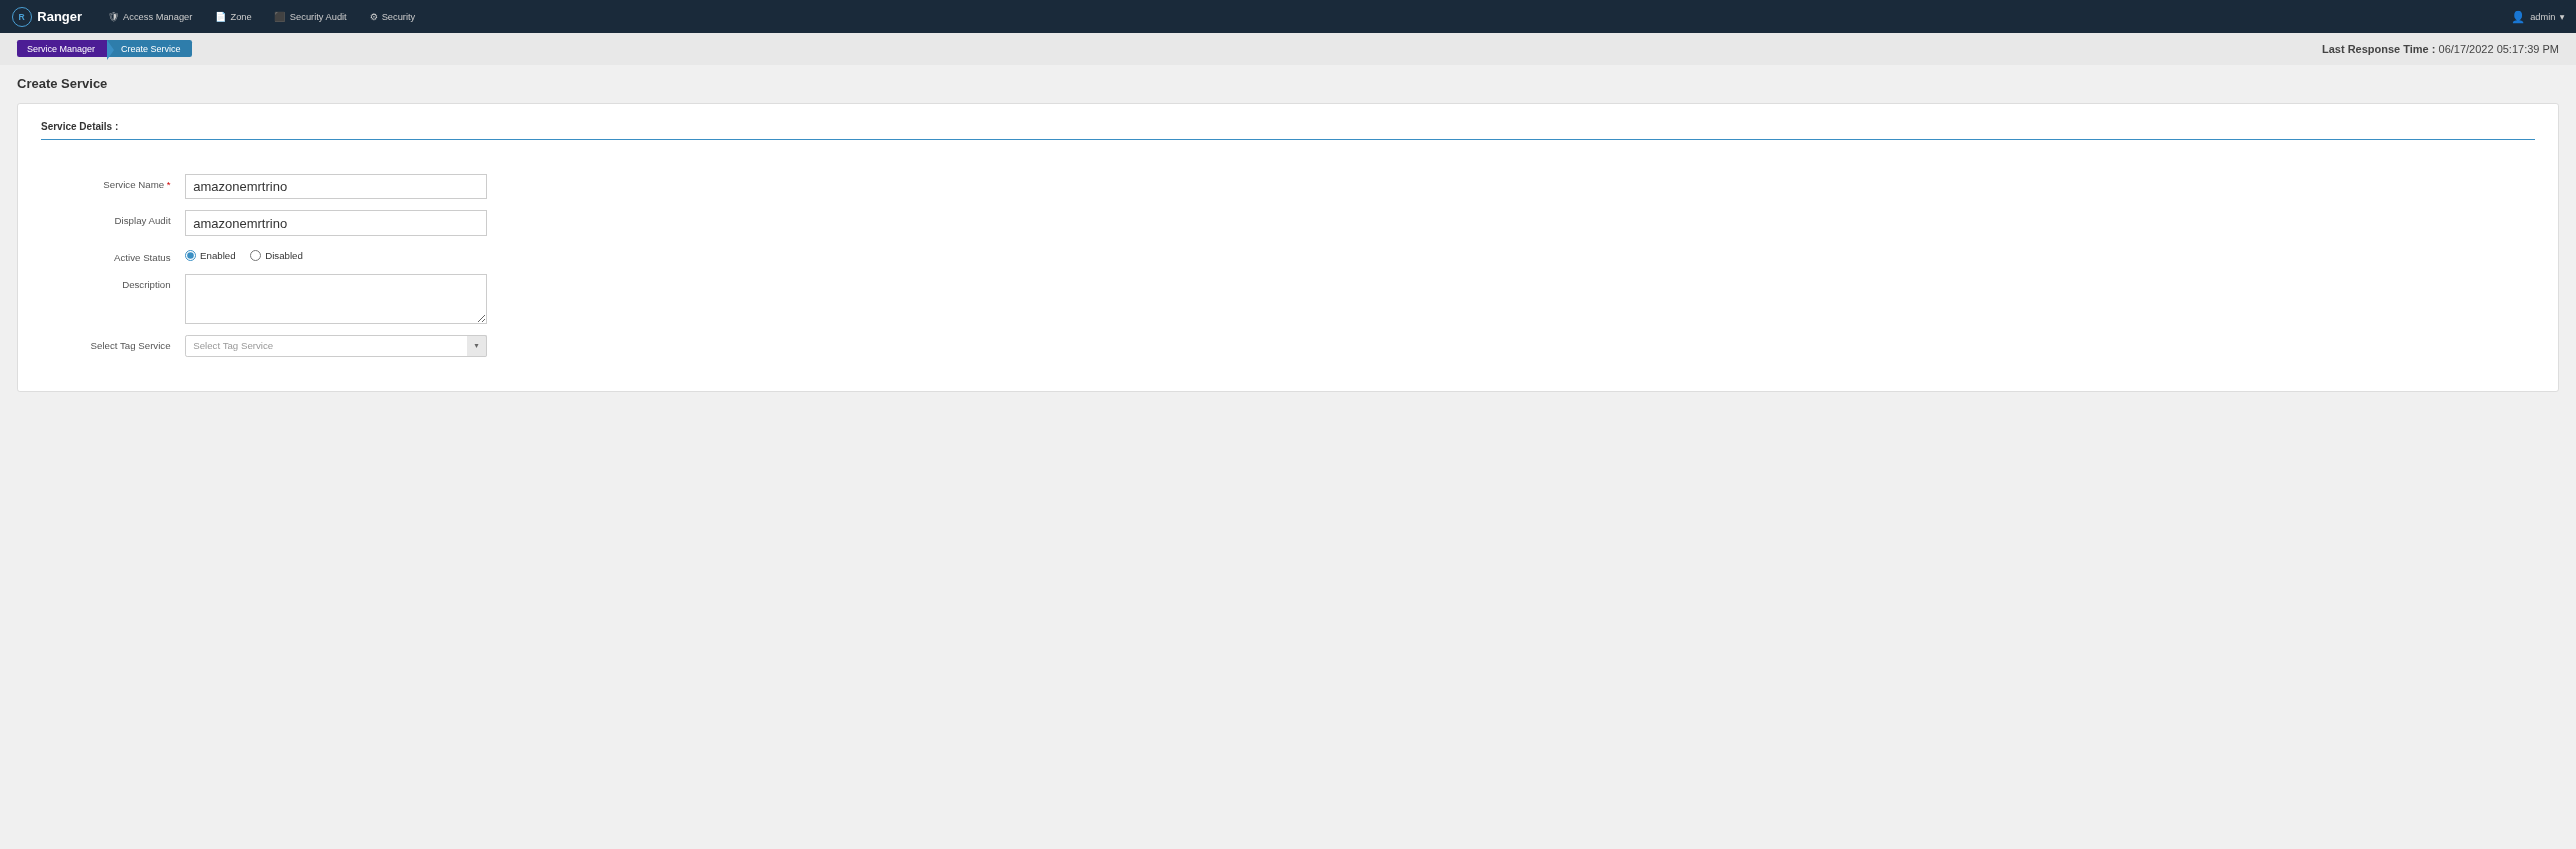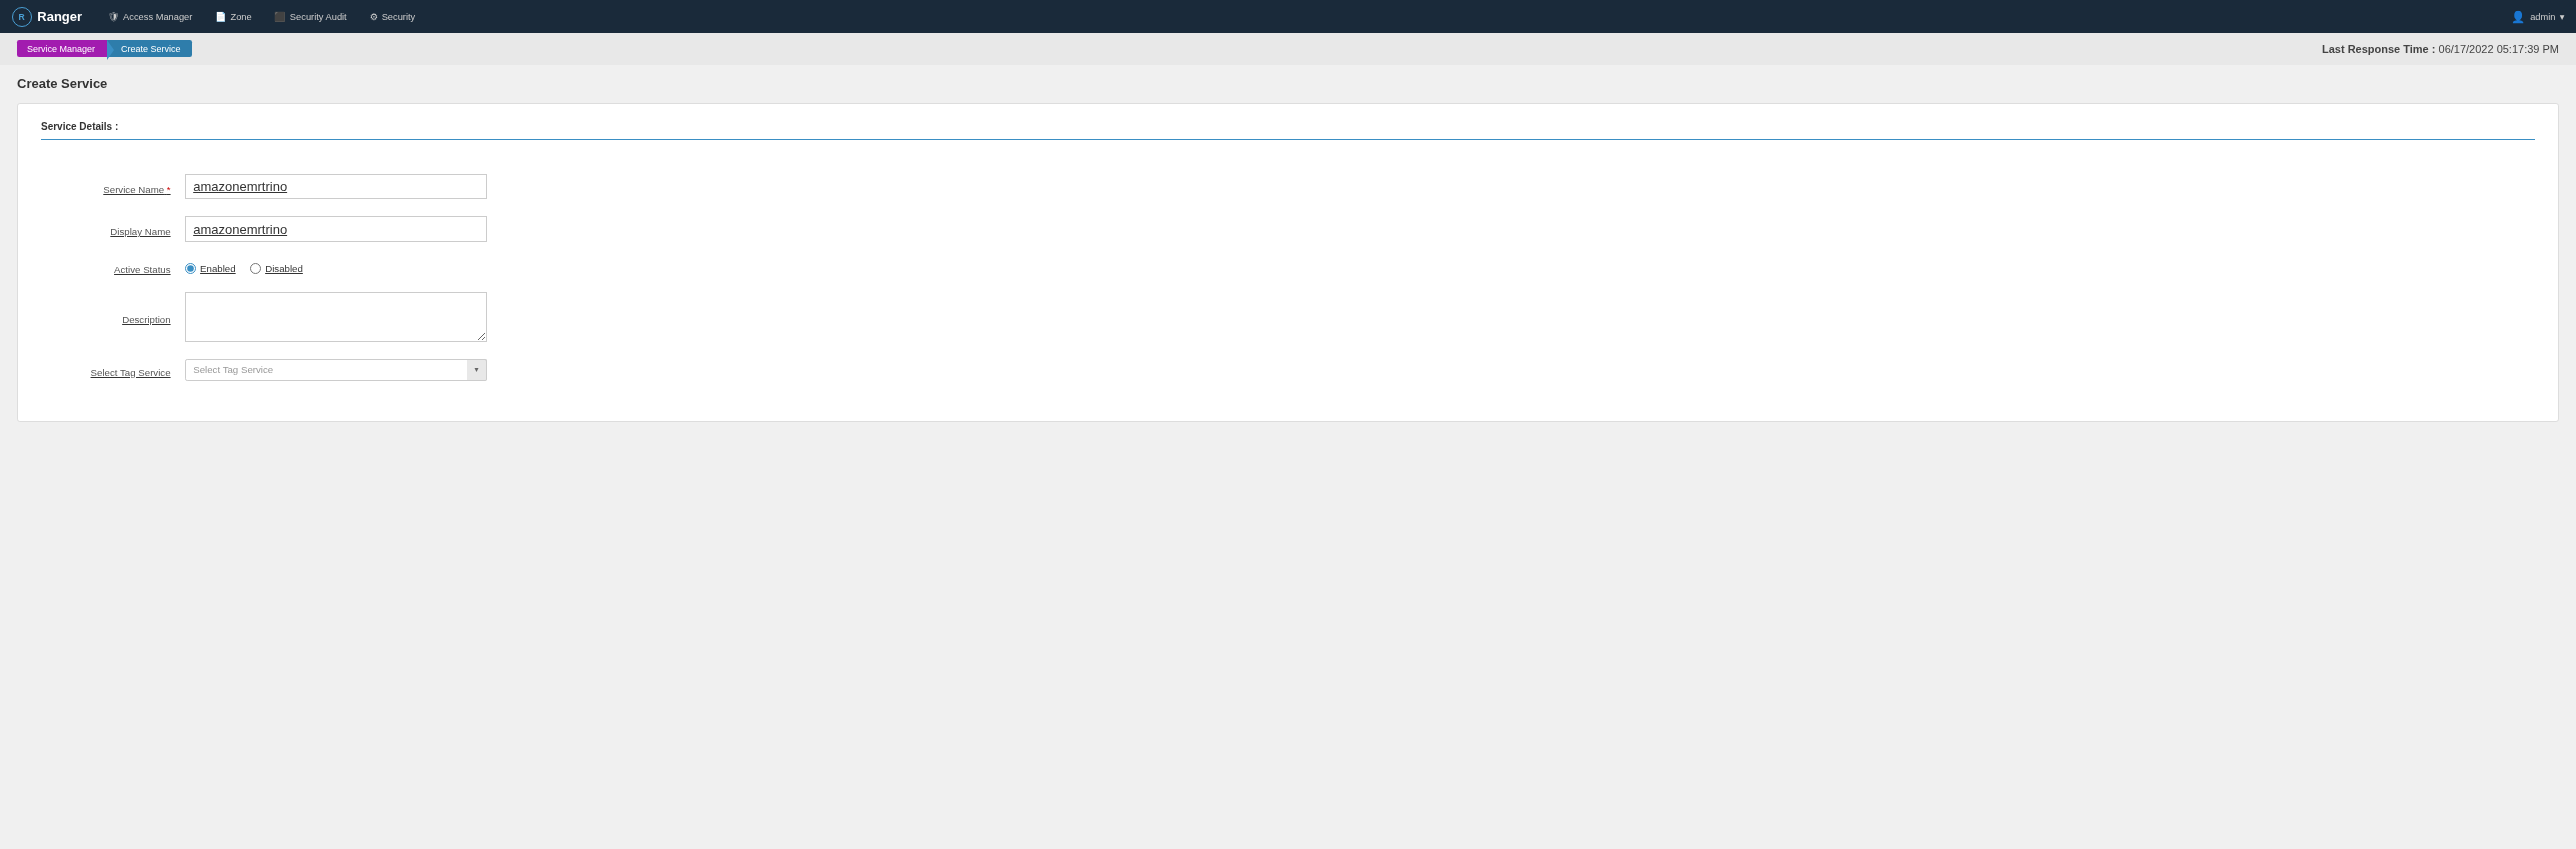--- a/index.html
+++ b/index.html
@@ -50,21 +50,21 @@
       background: #e8e8e8;
       padding: 7.2px 17px;
       display: flex;
       align-items: center;
       justify-content: space-between;
     }
     .breadcrumb {
       display: flex; align-items: center; gap: 0;
     }
     .breadcrumb-item {
-      background: #a21caf;
+      background: #4c1d95;
       color: #fff;
       padding: 3.6px 11.5px 3.6px 10px;
       font-size: 9px;
       position: relative;
       cursor: pointer;
     }
     .breadcrumb-item:first-child {
       border-radius: 2.2px 0 0 2.2px;
     }
     .breadcrumb-item:first-child::after {
@@ -111,24 +111,23 @@
       font-weight: 600;
       color: #333;
       padding-bottom: 7.2px;
       border-bottom: 1.4px solid #3a8fc4;
       margin-bottom: 34px;
     }
 
     
     .form-group {
       display: flex;
-      align-items: center;
-      margin-bottom: 17px;
+      align-items: flex-start;
+      margin-bottom: 11px;
       max-width: 647px;
-      text-decoration: underline;
     }
     .form-label {
       width: 144px;
       min-width: 144px;
       text-align: right;
       padding-right: 14.4px;
       padding-top: 5px;
       font-size: 9.7px;
       color: #555;
     }
@@ -252,21 +251,21 @@
 
     <div class="form-group">
       <label class="form-label">
         <span>Service Name</span>
         <span class="required"> *</span>
       </label>
       <input type="text" class="form-control" value="amazonemrtrino" style="">
     </div>
 
     <div class="form-group">
-      <label class="form-label">Display Name</label>
+      <label class="form-label">Display Audit</label>
       <input type="text" class="form-control" value="amazonemrtrino" style="">
     </div>
 
     <div class="form-group">
       <label class="form-label">Active Status</label>
       <div class="radio-group">
         <label class="radio-label">
           <input type="radio" class="radio-input" name="activeStatus" value="enabled" checked="" style="">
           <span>Enabled</span>
         </label>

